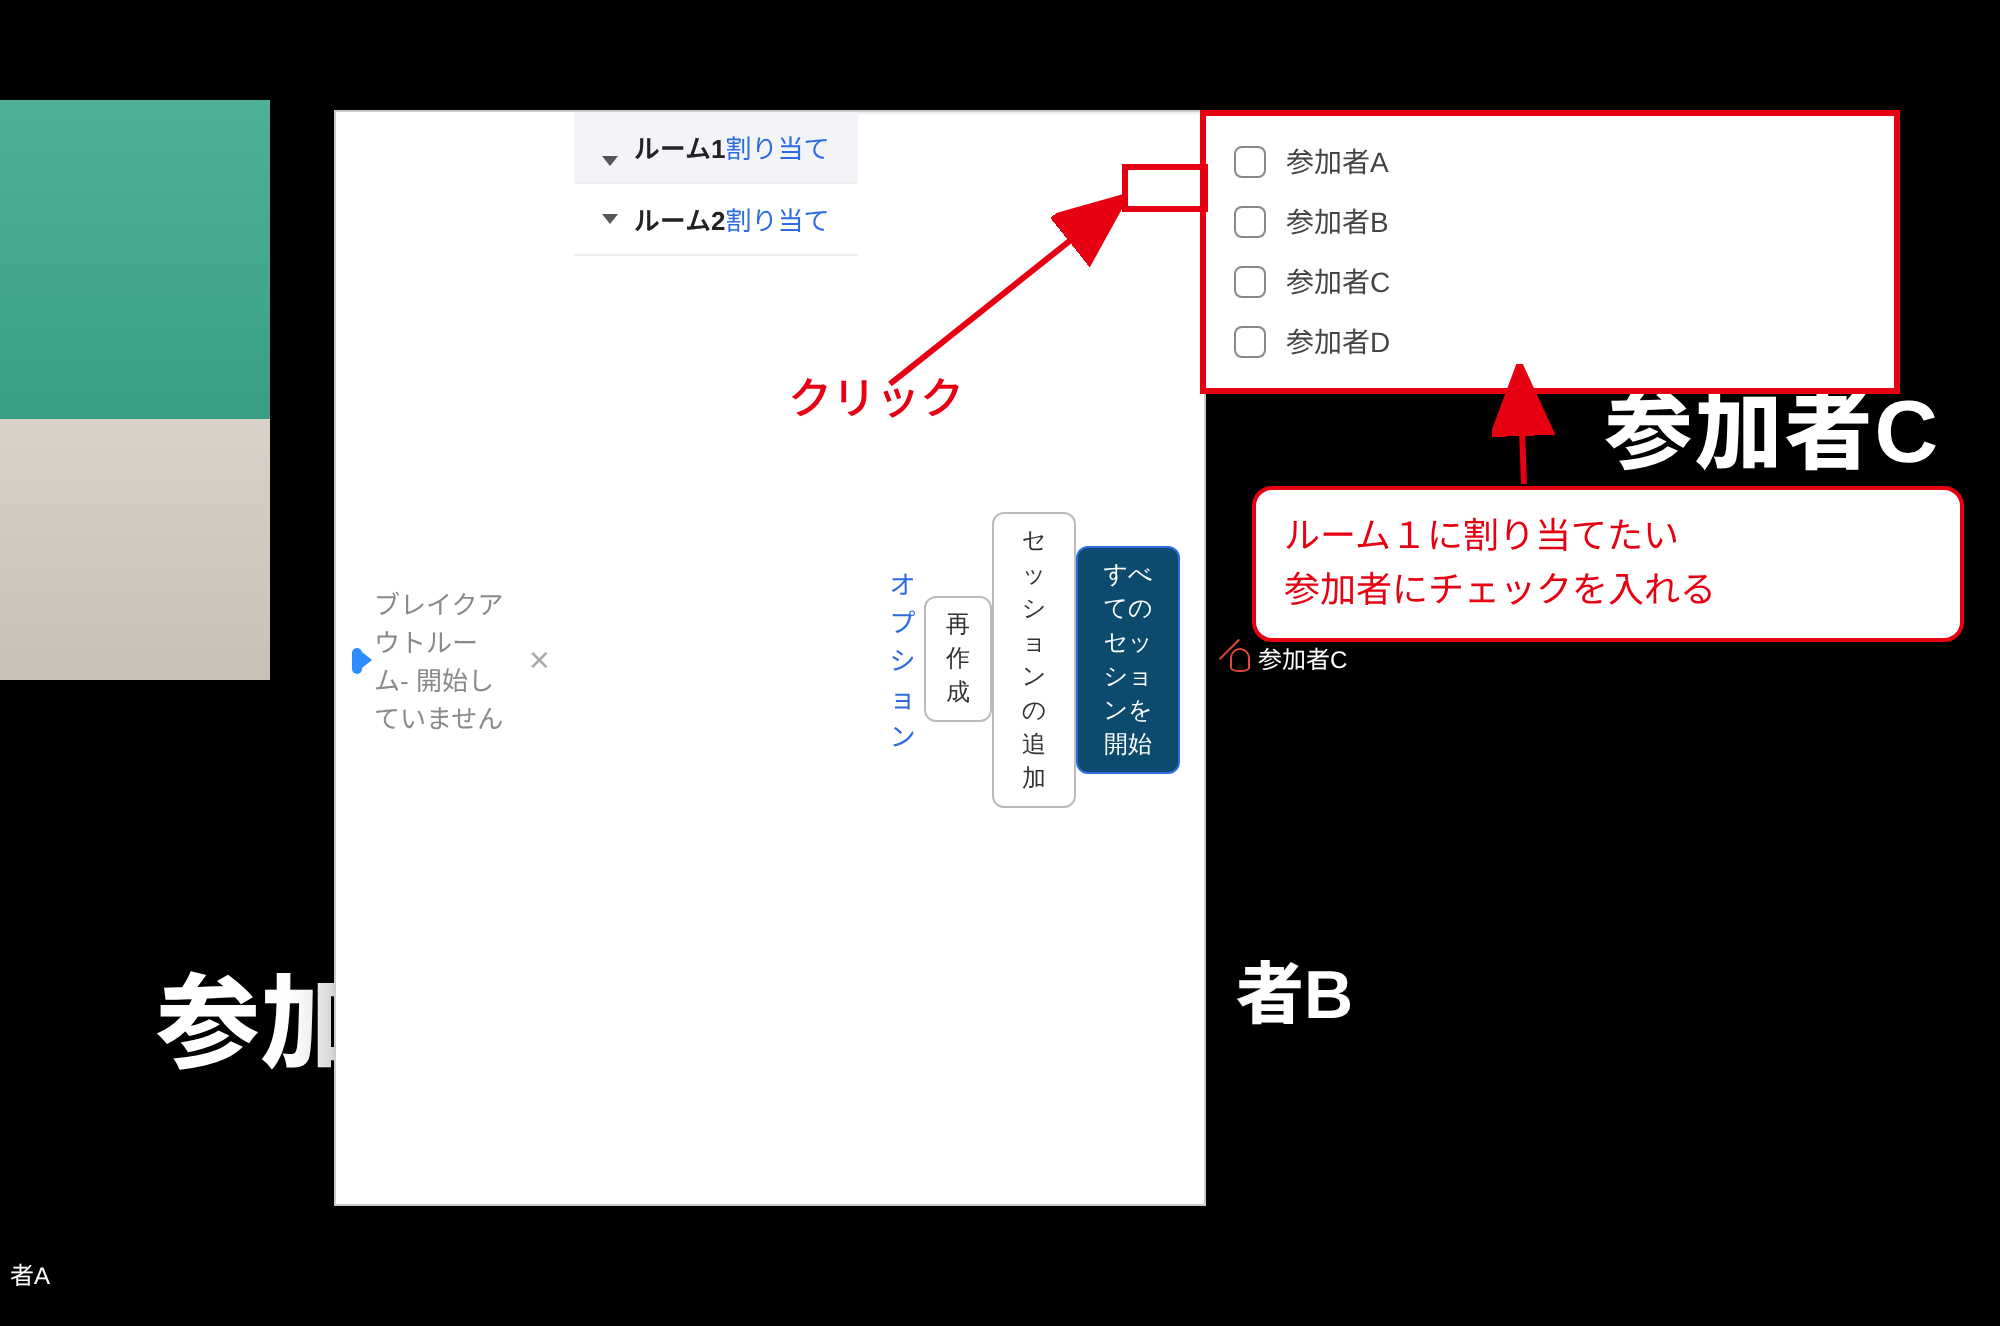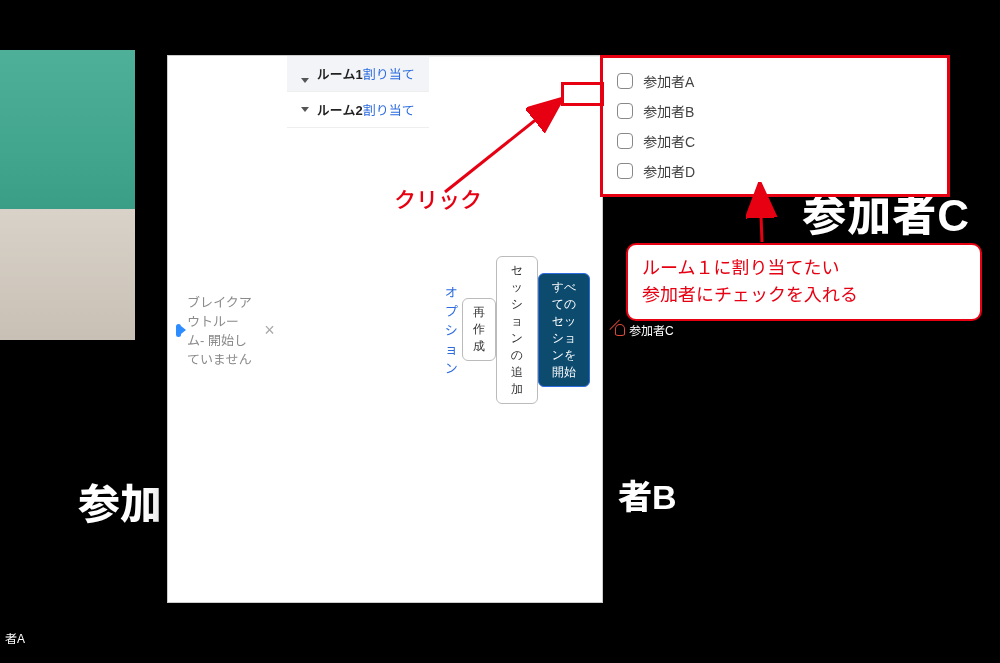--- a/index.html
+++ b/index.html
@@ -32,21 +32,21 @@
       left: 604px; top: 353px; width: 396px; height: 300px; background: #000;
     }
     .big-name {
       position: absolute;
       color: #fff;
       font-weight: 800;
       -webkit-font-smoothing: antialiased;
       text-shadow: 0 2px 4px rgba(0,0,0,.5);
     }
     .big-name.c { right: 30px; top: 180px; font-size: 44px; letter-spacing: 1px; }
-    .big-name.bl { left: 78px; top: 470px; font-size: 42px; }
+    .big-name.bl { left: 78px; top: 470px; font-size: 52px; }
     .big-name.br { left: 618px; top: 470px; font-size: 34px; }
     .small-tag {
       position: absolute;
       left: 610px; top: 318px;
       background: rgba(0,0,0,.65);
       color: #fff;
       font-size: 12px;
       padding: 3px 8px 3px 5px;
       border-radius: 3px;
       display: flex;

